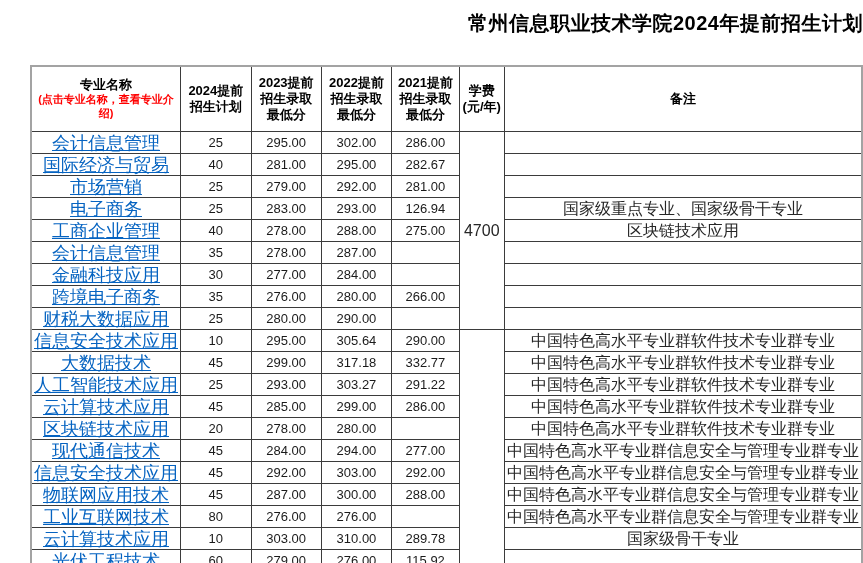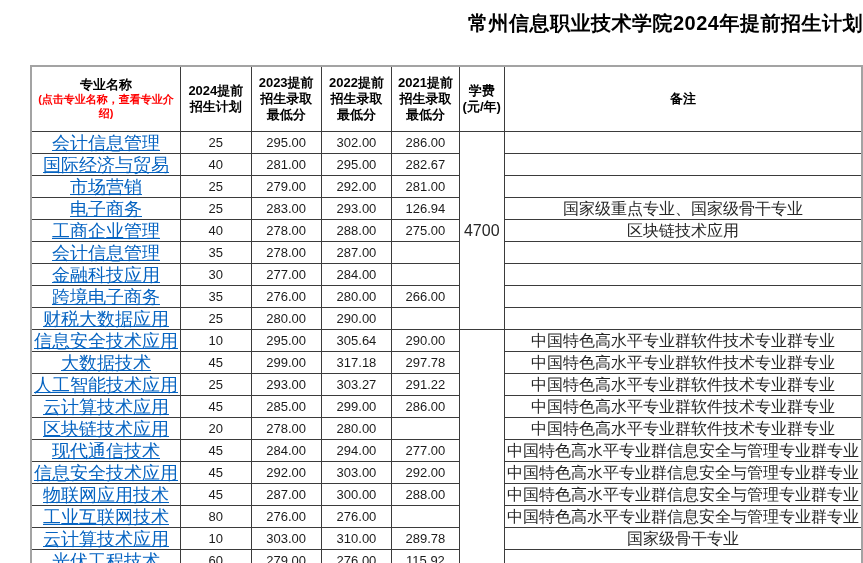--- a/index.html
+++ b/index.html
@@ -196,21 +196,21 @@
           <td>305.64</td>
           <td>290.00</td>
           <td class="tuition-cell" rowspan="11"></td>
           <td class="remark-cell">中国特色高水平专业群软件技术专业群专业</td>
         </tr>
         <tr>
           <td><a class="major-link">大数据技术</a></td>
           <td>45</td>
           <td>299.00</td>
           <td>317.18</td>
-          <td>297.78</td>
+          <td>332.77</td>
           <td class="remark-cell">中国特色高水平专业群软件技术专业群专业</td>
         </tr>
         <tr>
           <td><a class="major-link">人工智能技术应用</a></td>
           <td>25</td>
           <td>293.00</td>
           <td>303.27</td>
           <td>291.22</td>
           <td class="remark-cell">中国特色高水平专业群软件技术专业群专业</td>
         </tr>

